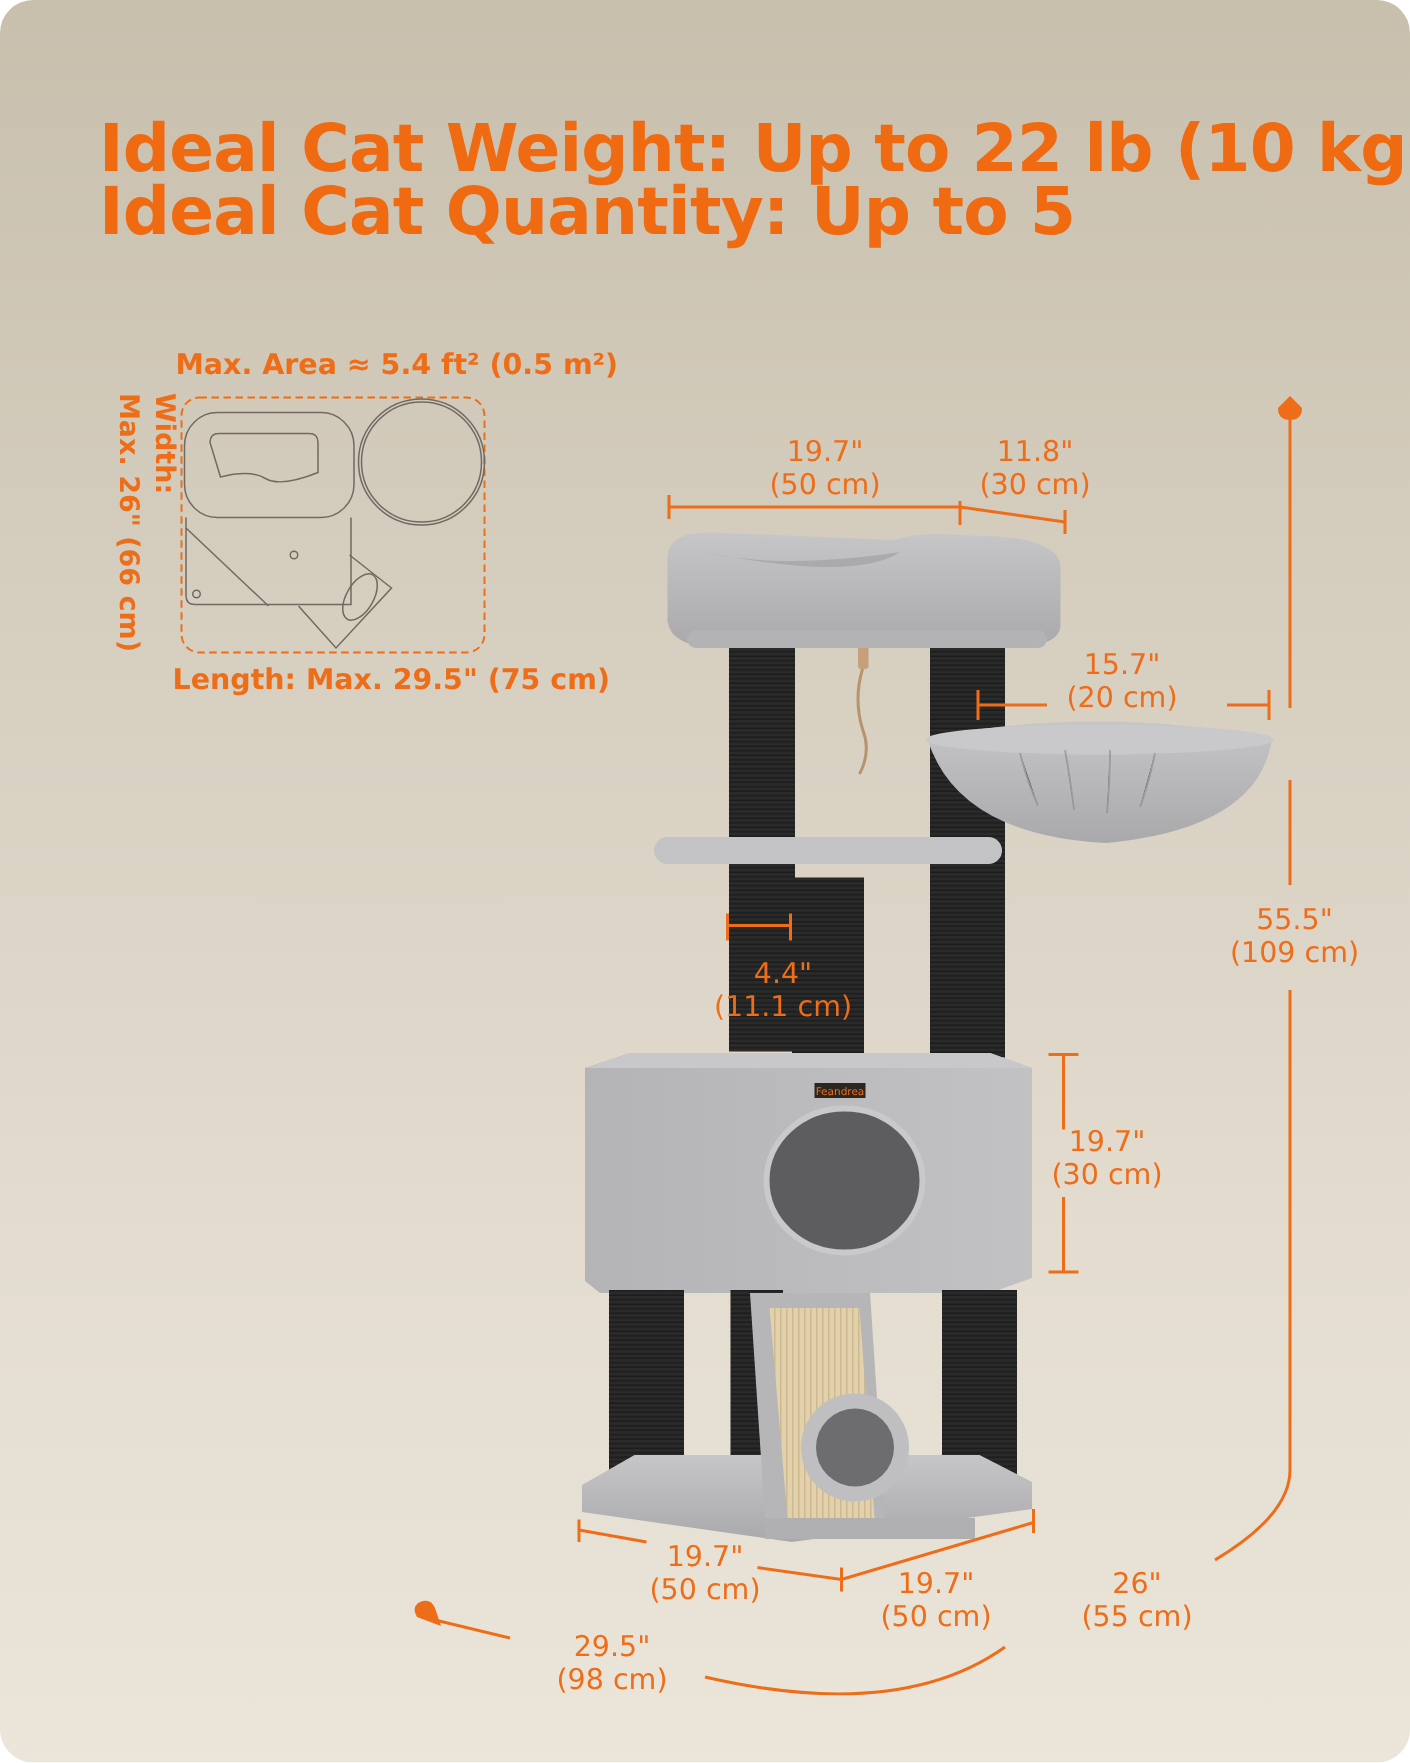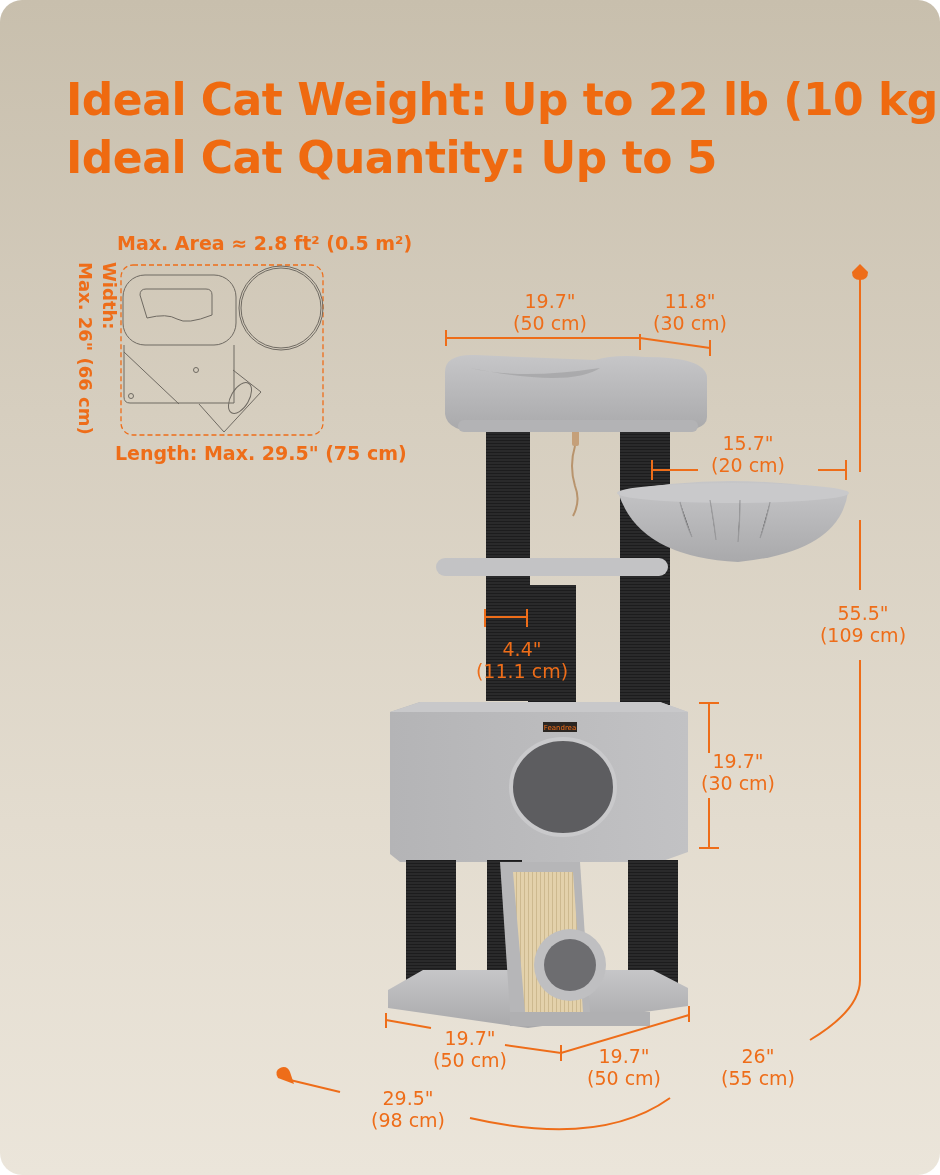--- a/index.html
+++ b/index.html
@@ -23,23 +23,23 @@
     position:absolute; color:#ee6d19; font-weight:bold; font-size:18px; white-space:nowrap;
     transform-origin:left top; transform:rotate(90deg);
   }
 </style>
 </head>
 <body>
 
 <div class="canvas">
 
   <div class="headline" style="top:78px;">Ideal Cat Weight: Up to 22 lb (10 kg)</div>
-  <div class="headline" style="top:136px;">Ideal Cat Quantity: Up to 5</div>
+  <div class="headline" style="top:120px;">Ideal Cat Quantity: Up to 5</div>
 
-  <div class="lbl-b" style="left:117px; top:232px;">Max. Area ≈ 2.8 ft² (0.5 m²)</div>
+  <div class="lbl-b" style="left:117px; top:232px;">Max. Area ≈ 5.4 ft² (0.5 m²)</div>
   <div class="width-label">
     <span style="left:58px; top:0;">Width:</span>
     <span style="left:34px; top:0;">Max. 26" (66 cm)</span>
   </div>
   <div class="lbl-b" style="left:115px; top:442px;">Length: Max. 29.5" (75 cm)</div>
 
   <svg class="layer" width="940" height="1175" viewBox="0 0 940 1175">
     <rect x="121" y="265" width="202" height="170" rx="12" fill="none" stroke="#ee6d19" stroke-width="1.3" stroke-dasharray="5 3"></rect>
     <g fill="none" stroke="#6f6a62" stroke-width="1">
       <rect x="123" y="275" width="113" height="70" rx="22"></rect>

